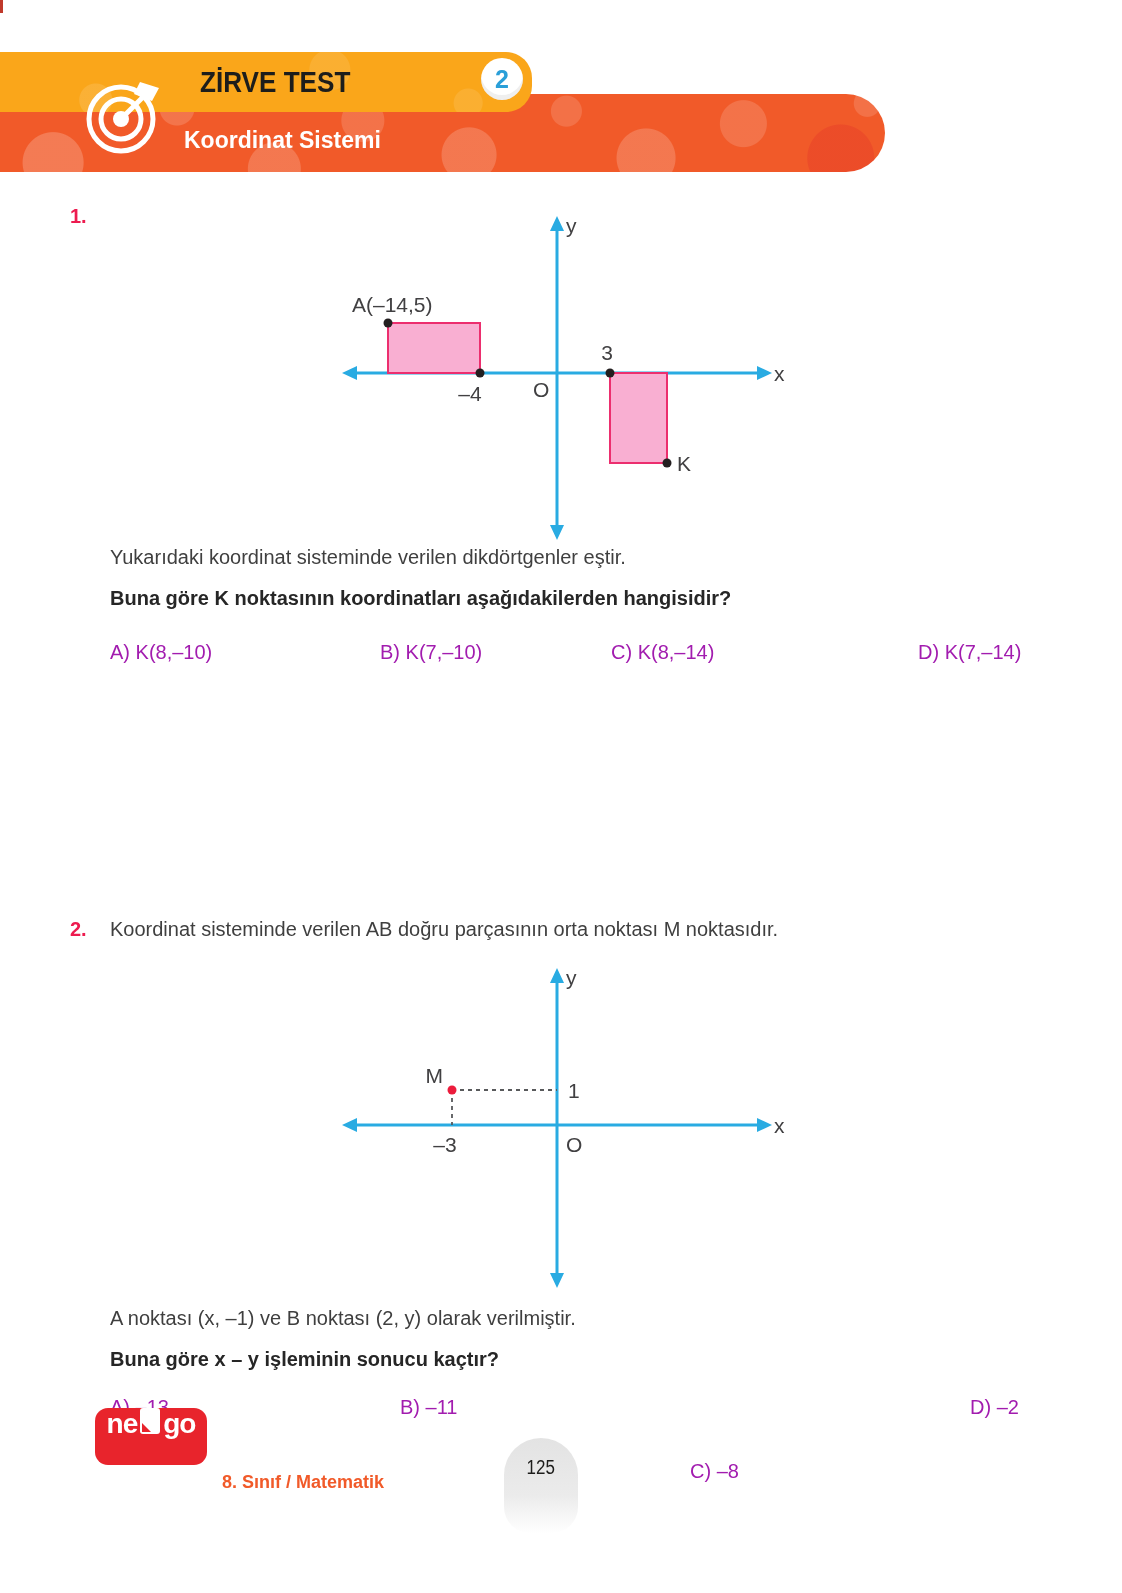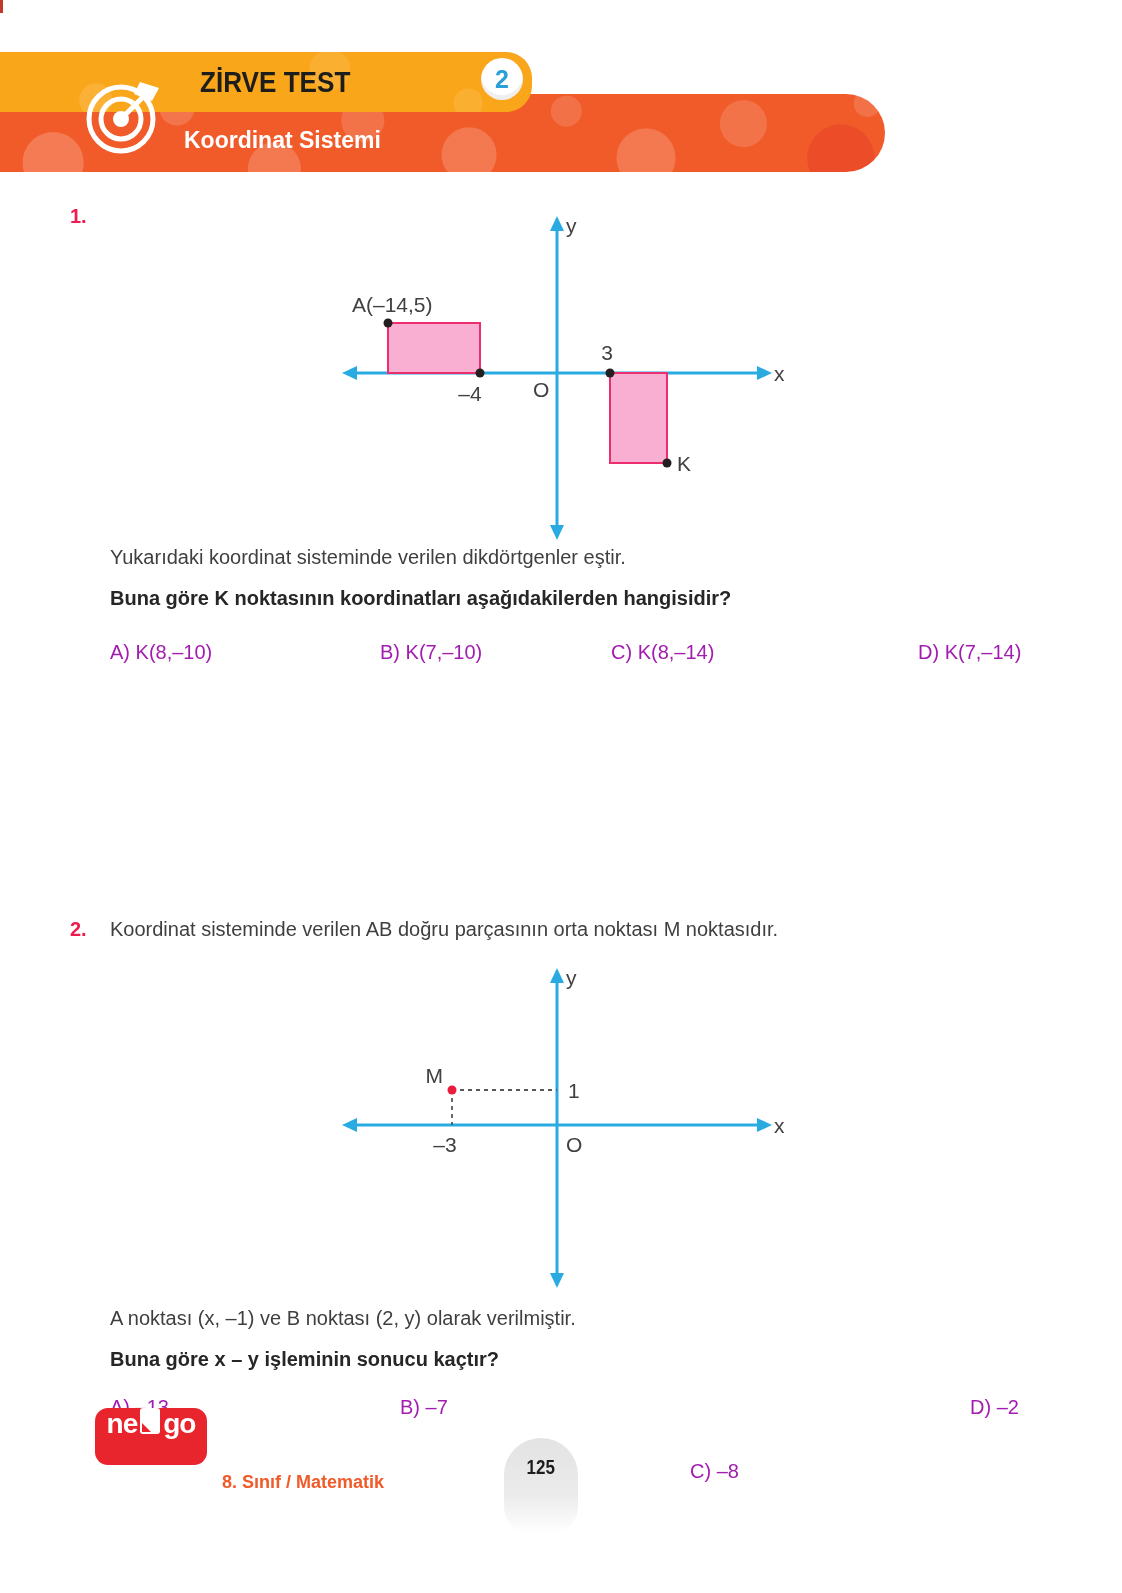--- a/index.html
+++ b/index.html
@@ -69,21 +69,21 @@
   }
   .logo .tile::after {
     content:""; position:absolute; left:2px; bottom:2px;
     border-left:9px solid #E8242C; border-top:9px solid transparent;
   }
   .course { left:222px; top:1472px; font-size:18px; font-weight:700; color:#F15A29; }
   .page-thumb {
     left:504px; top:1438px; width:74px; height:95px;
     background:linear-gradient(#e3e3e3 0%, #ebebeb 60%, rgba(235,235,235,0) 100%);
     border-radius:37px 37px 26px 26px;
-    display:flex; justify-content:center; align-items:flex-start; padding-top:18px;font-weight:bold;
+    display:flex; justify-content:center; align-items:flex-start; padding-top:18px;
   }
   .page-thumb span { font-size:20px; color:#1d1d1b; transform:scaleX(.85); }
 </style>
 </head>
 <body>
 
 <div class="abs scan-mark"></div>
 
 <div class="abs band-orange"></div>
 <div class="abs band-yellow"></div>
@@ -166,21 +166,21 @@
     <text x="113" y="123" text-anchor="end">M</text>
     <text x="238" y="138">1</text>
     <text x="115" y="192" text-anchor="middle">–3</text>
   </svg>
 </div>
 
 <div class="abs qline" style="left:110px; top:1307px;">A noktası (x, –1) ve B noktası (2, y) olarak verilmiştir.</div>
 <div class="abs qbold" style="left:110px; top:1348px;">Buna göre x – y işleminin sonucu kaçtır?</div>
 
 <div class="abs opt" style="left:110px; top:1396px;">A) –13</div>
-<div class="abs opt" style="left:400px; top:1396px;">B) –7</div>
+<div class="abs opt" style="left:400px; top:1396px;">B) –11</div>
 <div class="abs opt" style="left:690px; top:1460px;">C) –8</div>
 <div class="abs opt" style="left:970px; top:1396px;">D) –2</div>
 
 <div class="abs page-thumb">
   <span>125</span>
 </div>
 
 <div class="abs logo">
   <span class="lt">ne</span>
   <span class="tile"></span>

